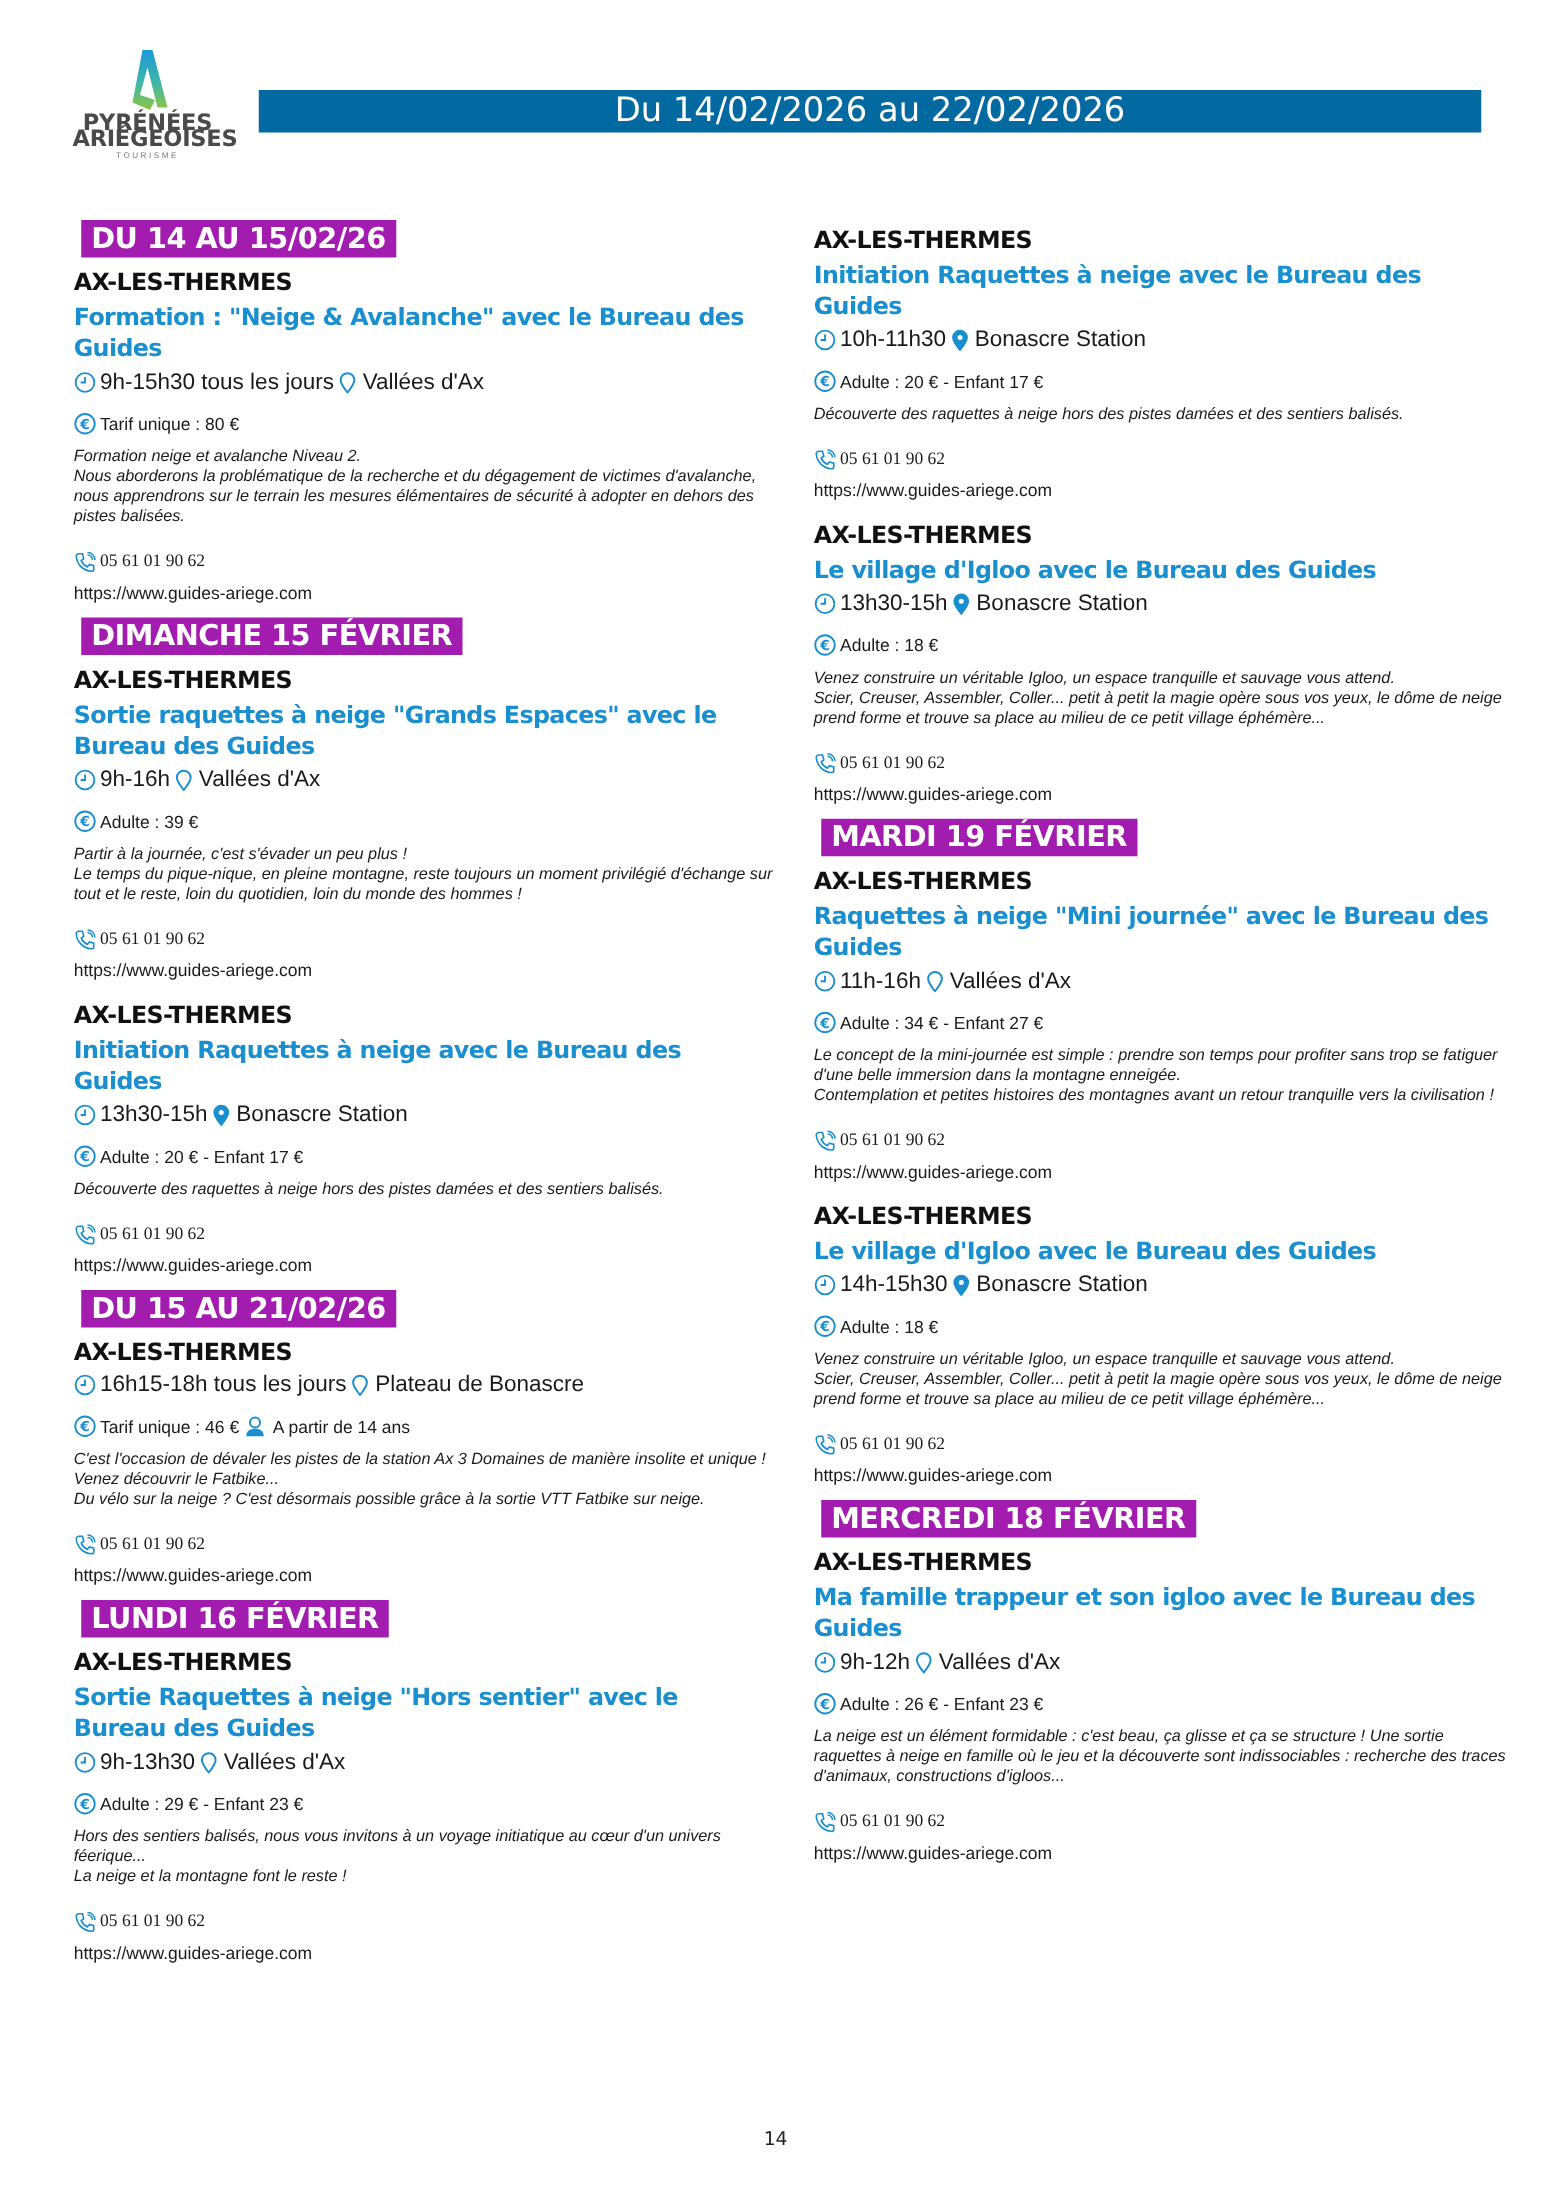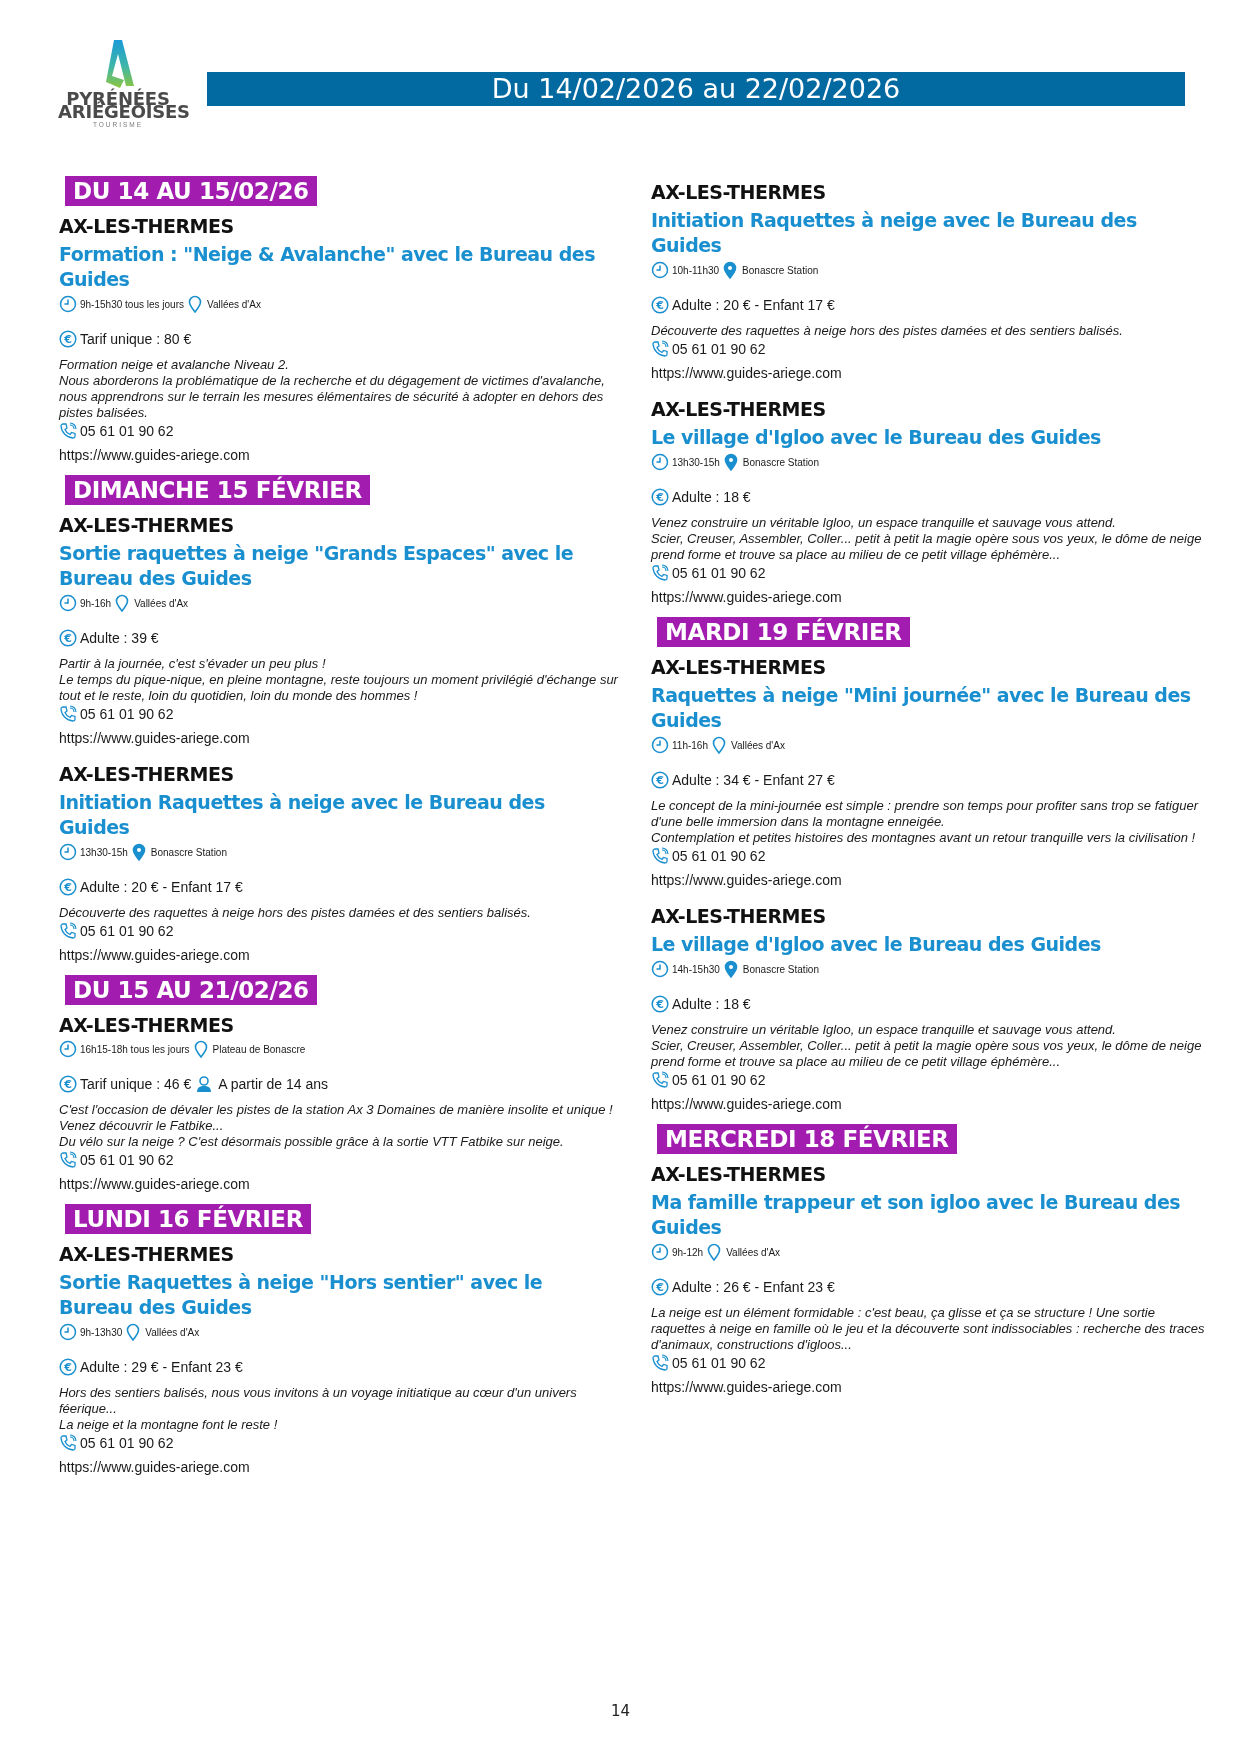--- a/index.html
+++ b/index.html
@@ -14,25 +14,25 @@
   .banner-text { position: absolute; left: 0; top: 0; width: 100%; height: 34px; line-height: 34px; text-align: center; color: #fff; font-family: "DejaVu Sans", sans-serif; font-size: 27px; }
 
   .col { position: absolute; top: 176px; width: 560px; }
   .col-left { left: 59px; }
   .col-right { left: 651px; }
 
   .day-header { display: inline-block; background: #a21caf; color: #fff; font-family: "DejaVu Sans", sans-serif; font-weight: bold; font-size: 23px; line-height: 30px; height: 30px; padding: 0 8px; margin-left: 6px; letter-spacing: -0.4px; }
   .event { }
   .town { font-family: "DejaVu Sans", sans-serif; font-weight: bold; font-size: 19px; color: #111; margin-top: 8px; line-height: 24px; letter-spacing: -0.5px; }
   .title { font-family: "DejaVu Sans", sans-serif; font-weight: bold; font-size: 19px; color: #1a8fcf; line-height: 25px; margin-top: 4px; letter-spacing: -0.5px; }
-  .meta { display: flex; align-items: flex-start; font-family: "Liberation Sans", sans-serif; font-size: 10px; color: #1a1a1a; line-height: 20px; margin-top: 3px; }
+  .meta { display: flex; align-items: flex-end; font-family: "Liberation Sans", sans-serif; font-size: 18px; color: #1a1a1a; line-height: 20px; margin-top: 3px; }
   .meta .txt { margin-right: 2px; }
   .price { display: flex; align-items: center; font-family: "Liberation Sans", sans-serif; font-size: 14px; line-height: 20px; margin-top: 14px; }
   .desc { font-family: "Liberation Sans", sans-serif; font-style: italic; font-size: 13px; line-height: 16px; color: #1a1a1a; margin-top: 8px; }
-  .phone { display: flex; align-items: center; font-family: Liberation Sans, sans-serif; font-size: 14px; line-height: 20px; margin-top: 0; }
+  .phone { display: flex; align-items: center; font-family: Liberation Serif, serif; font-size: 14px; line-height: 20px; margin-top: 19px; }
   .url { font-family: "Liberation Sans", sans-serif; font-size: 14px; line-height: 20px; margin-top: 4px; color: #1a1a1a; }
   .ico { display: inline-block; width: 18px; height: 18px; margin-right: 3px; flex: 0 0 auto; }
   .ico svg { display: block; width: 18px; height: 18px; }
   .sp-top { margin-top: 14px; }
   .page-num { position: absolute; left: 0; width: 100%; top: 1702px; text-align: center; font-family: "DejaVu Sans", sans-serif; font-size: 15px; color: #222; }
 </style>
 </head>
 <body>
 
 <div class="logo">

